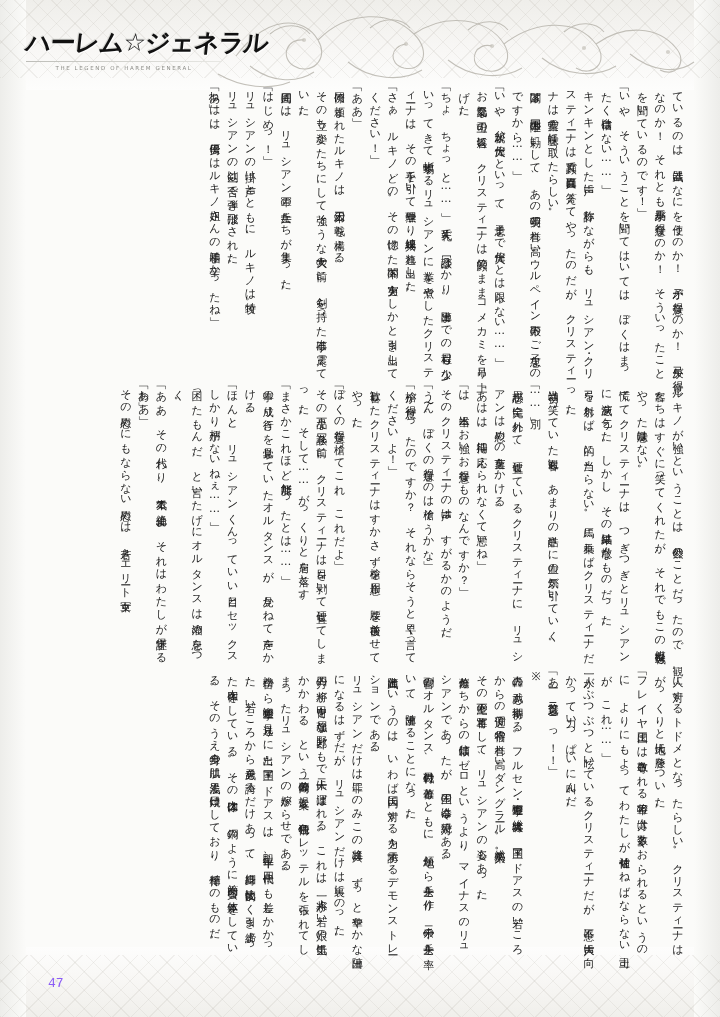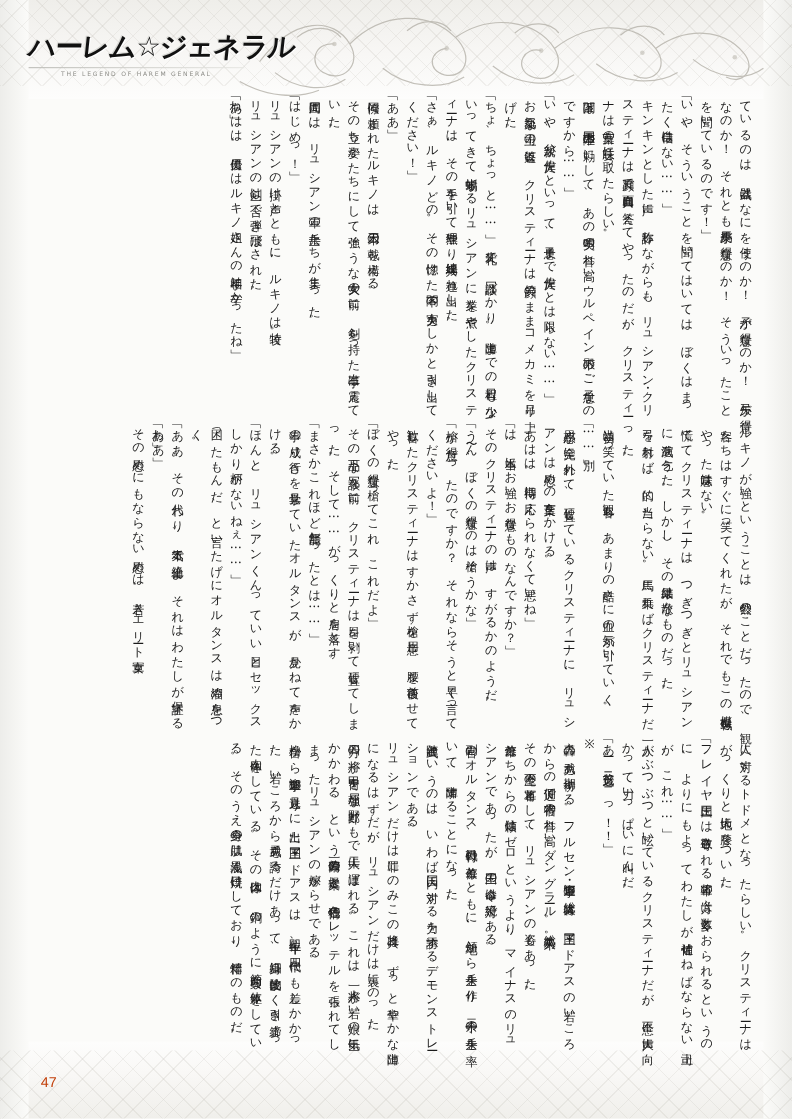--- a/index.html
+++ b/index.html
@@ -146,25 +146,25 @@
   #block-5 {
     top: 382px;
     left: 34px;
     height: 276px;
     width: 118px;
   }
 
   
   #page-number {
     position: absolute;
-    left: 37px;
+    left: 48px;
     bottom: 26px;
-    font-family: Liberation Sans, sans-serif;
+    font-family: Liberation Mono, monospace;
     font-size: 13px;
-    color: #c2410c;
+    color: #8b5cf6;
   }
 </style>
 </head>
 <body>
 
 <div id="page">
 
   <div class="edge-shade edge-top"></div>
   <div class="edge-shade edge-bottom"></div>
   <div class="edge-shade edge-left"></div>

